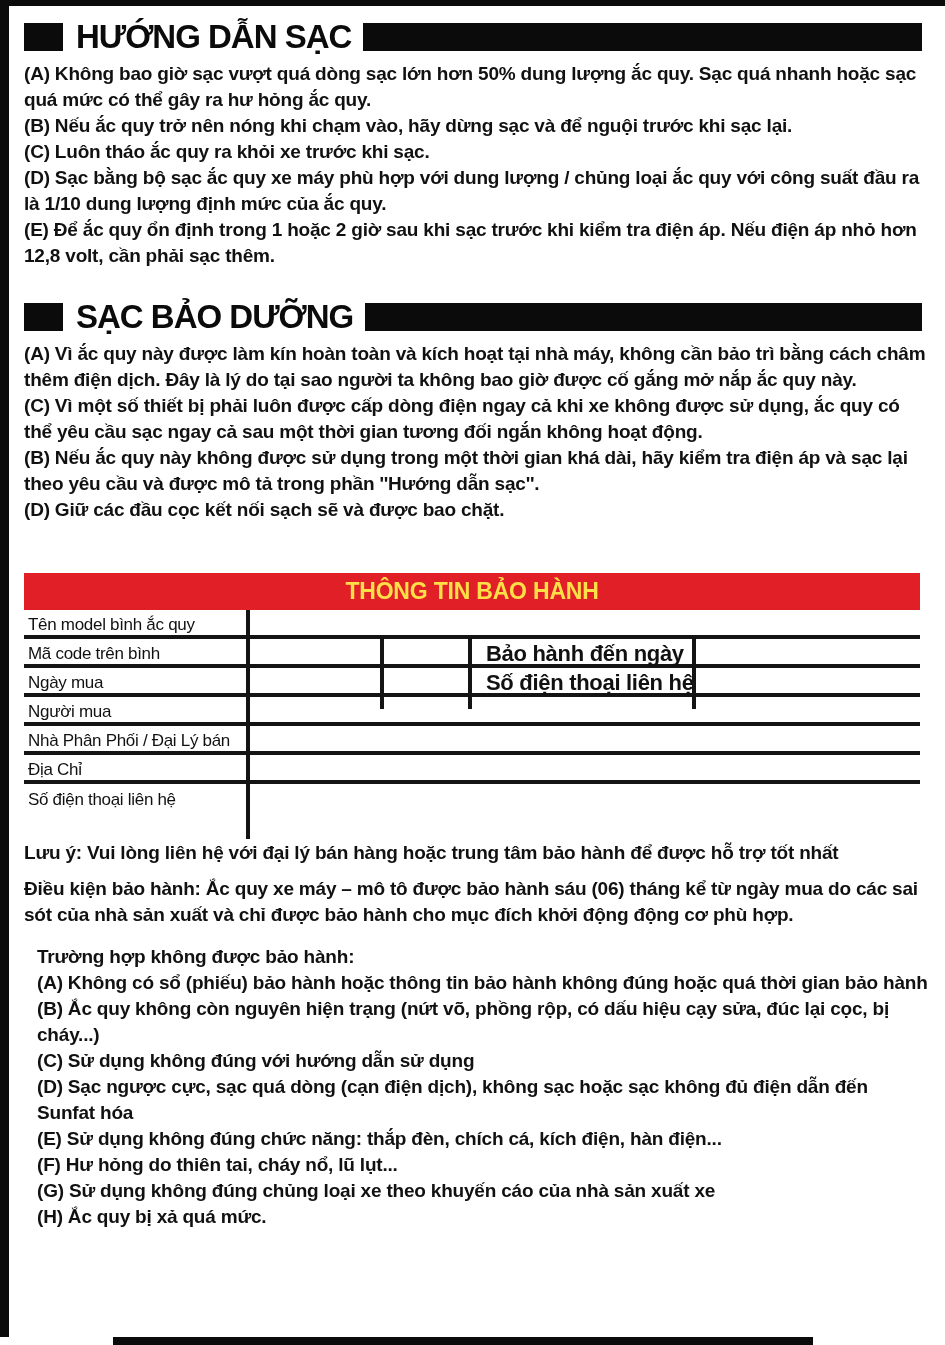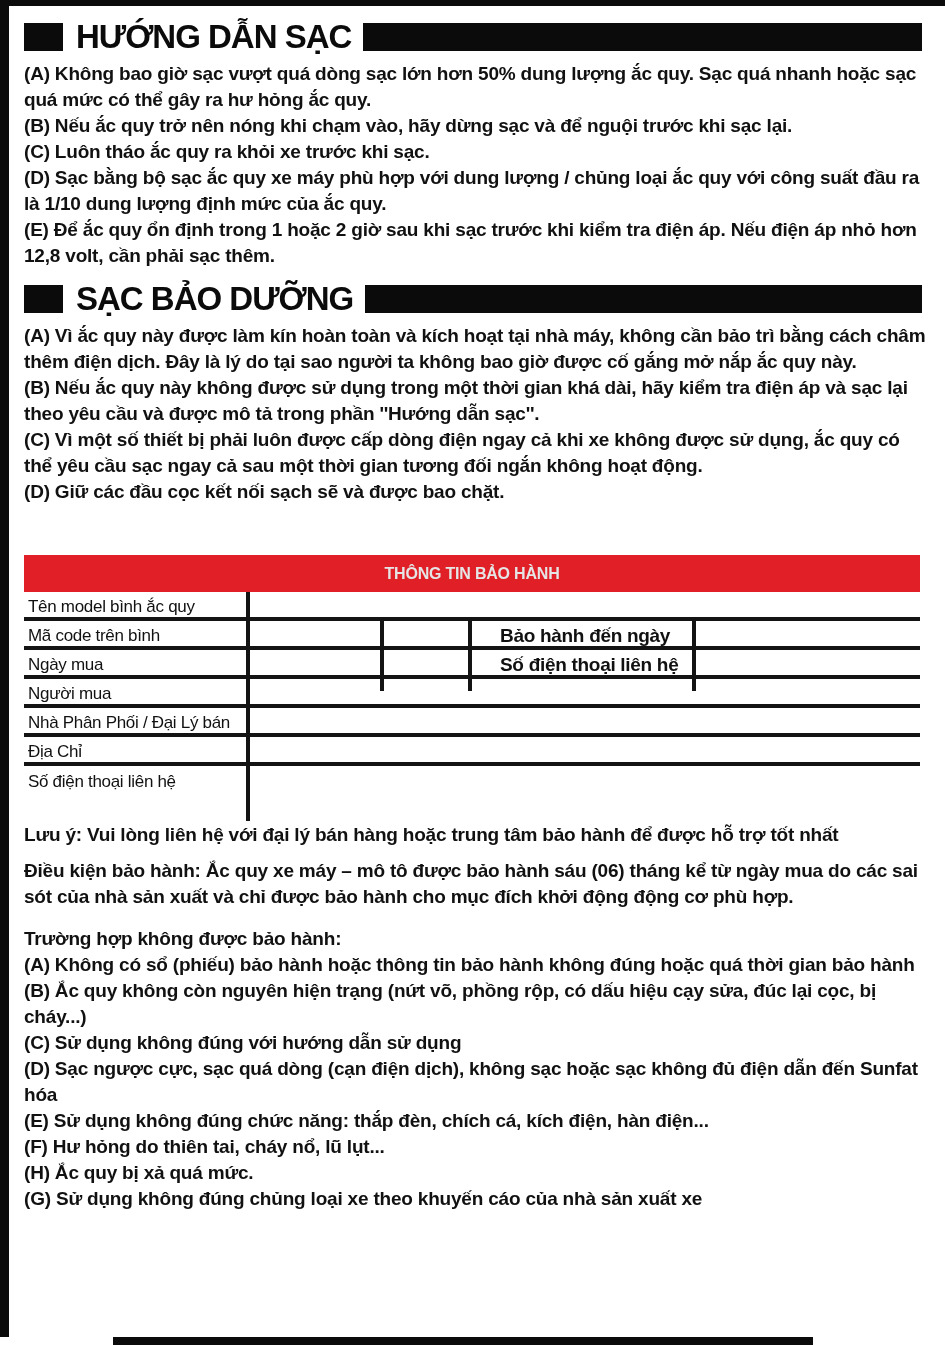--- a/index.html
+++ b/index.html
@@ -26,50 +26,50 @@
   }
   .sec-header .hbar { flex:1 1 auto; height:28px; background:#0b0b0b; margin-right:8px; }
 
   
   .body-text { margin-top:7px; }
   .body-text p, .note, .excl p {
     font-size:19px; font-weight:bold; letter-spacing:-0.2px;
     line-height:26px; color:#111111;
   }
 
-  .sec2 { margin-top:13px; }
+  .sec2 { margin-top:31px; }
 
   
   .wtable { position:relative; width:896px; margin-top:50px; }
   .wt-header {
-    height:37px; background:#e01f26; color:#e5e5e5;
+    height:37px; background:#e01f26; color:#fde047;
     display:flex; align-items:center; justify-content:center;
-    font-size:16px; font-weight:bold; letter-spacing:-0.2px;
+    font-size:23px; font-weight:bold; letter-spacing:-0.2px;
   }
   .wt-rows { position:relative; }
   .wt-row { position:relative; height:29px; border-bottom:4px solid #141414; }
   .wt-row.last { height:31px; border-bottom:none; }
   .wt-row .lbl {
     position:absolute; left:4px; top:0; line-height:29px;
     font-size:17px; font-weight:normal; letter-spacing:-0.3px; white-space:nowrap;
   }
   .wt-row.last .lbl { line-height:31px; }
   .wt-row .lbl2 {
-    position:absolute; left:476px; top:0; line-height:29px;
-    font-size:19px; font-weight:bold; letter-spacing:-0.3px; white-space:nowrap;
+    position:absolute; left:462px; top:0; line-height:29px;
+    font-size:22px; font-weight:bold; letter-spacing:-0.3px; white-space:nowrap;
   }
   .vline { position:absolute; width:4px; background:#141414; }
   .v-main { left:222px; top:0;  height:229px; }
   .v-a    { left:356px; top:29px; height:70px; }
   .v-b    { left:444px; top:29px; height:70px; }
   .v-c    { left:668px; top:29px; height:70px; }
 
   .note { margin-top:25px; }
   .note.cond { margin-top:10px; }
-  .excl { margin-top:16px; }
+  .excl { margin-top:16px;margin-left:13px; }
 
   .bottom-bar { position:absolute; left:113px; bottom:0; width:700px; height:8px; background:#0b0b0b; }
 </style>
 </head>
 <body>
 
 <div class="page">
   <div class="border-top"></div>
   <div class="border-left"></div>
 
@@ -88,22 +88,22 @@
       <p>(E) Để ắc quy ổn định trong 1 hoặc 2 giờ sau khi sạc trước khi kiểm tra điện áp. Nếu điện áp nhỏ hơn 12,8 volt, cần phải sạc thêm.</p>
     </div>
 
     <div class="sec-header sec2">
       <span class="sq"></span>
       <h1>SẠC BẢO DƯỠNG</h1>
       <span class="hbar"></span>
     </div>
     <div class="body-text">
       <p>(A) Vì ắc quy này được làm kín hoàn toàn và kích hoạt tại nhà máy, không cần bảo trì bằng cách châm thêm điện dịch.  Đây là lý do tại sao người ta không bao giờ được cố gắng mở nắp ắc quy này.</p>
+      <p>(C) Vì một số thiết bị phải luôn được cấp dòng điện ngay cả khi xe không được sử dụng, ắc quy có thể yêu cầu sạc ngay cả sau một thời gian tương đối ngắn không hoạt động.</p>
       <p>(B) Nếu ắc quy này không được sử dụng trong một thời gian khá dài, hãy kiểm tra điện áp và sạc lại theo yêu cầu và được mô tả trong phần ''Hướng dẫn sạc''.</p>
-      <p>(C) Vì một số thiết bị phải luôn được cấp dòng điện ngay cả khi xe không được sử dụng, ắc quy có thể yêu cầu sạc ngay cả sau một thời gian tương đối ngắn không hoạt động.</p>
       <p>(D) Giữ các đầu cọc kết nối sạch sẽ và được bao chặt.</p>
     </div>
 
     <div class="wtable">
       <div class="wt-header" style="background: rgb(224, 31, 38);">THÔNG TIN BẢO HÀNH</div>
       <div class="wt-rows">
         <div class="wt-row">
           <span class="lbl">Tên model bình ắc quy</span>
         </div>
         <div class="wt-row">
@@ -137,20 +137,20 @@
     <p class="note cond">Điều kiện bảo hành: Ắc quy xe máy – mô tô được bảo hành sáu (06) tháng kể từ ngày mua do các sai sót của nhà sản xuất và chỉ được bảo hành cho mục đích khởi động động cơ phù hợp.</p>
 
     <div class="excl">
       <p>Trường hợp không được bảo hành:</p>
       <p>(A) Không có sổ (phiếu) bảo hành hoặc thông tin bảo hành không đúng hoặc quá thời gian bảo hành</p>
       <p>(B) Ắc quy không còn nguyên hiện trạng (nứt võ, phồng rộp, có dấu hiệu cạy sửa, đúc lại cọc, bị cháy...)</p>
       <p>(C) Sử dụng không đúng với hướng dẫn sử dụng</p>
       <p>(D) Sạc ngược cực, sạc quá dòng (cạn điện dịch), không sạc hoặc sạc không đủ điện dẫn đến Sunfat hóa</p>
       <p>(E) Sử dụng không đúng chức năng: thắp đèn, chích cá, kích điện, hàn điện...</p>
       <p>(F) Hư hỏng do thiên tai, cháy nổ, lũ lụt...</p>
+      <p>(G) Sử dụng không đúng chủng loại xe theo khuyến cáo của nhà sản xuất xe</p>
       <p>(H) Ắc quy bị xả quá mức.</p>
-      <p>(G) Sử dụng không đúng chủng loại xe theo khuyến cáo của nhà sản xuất xe</p>
     </div>
 
   </div>
 
   <div class="bottom-bar"></div>
 </div>
 
 </body></html>

